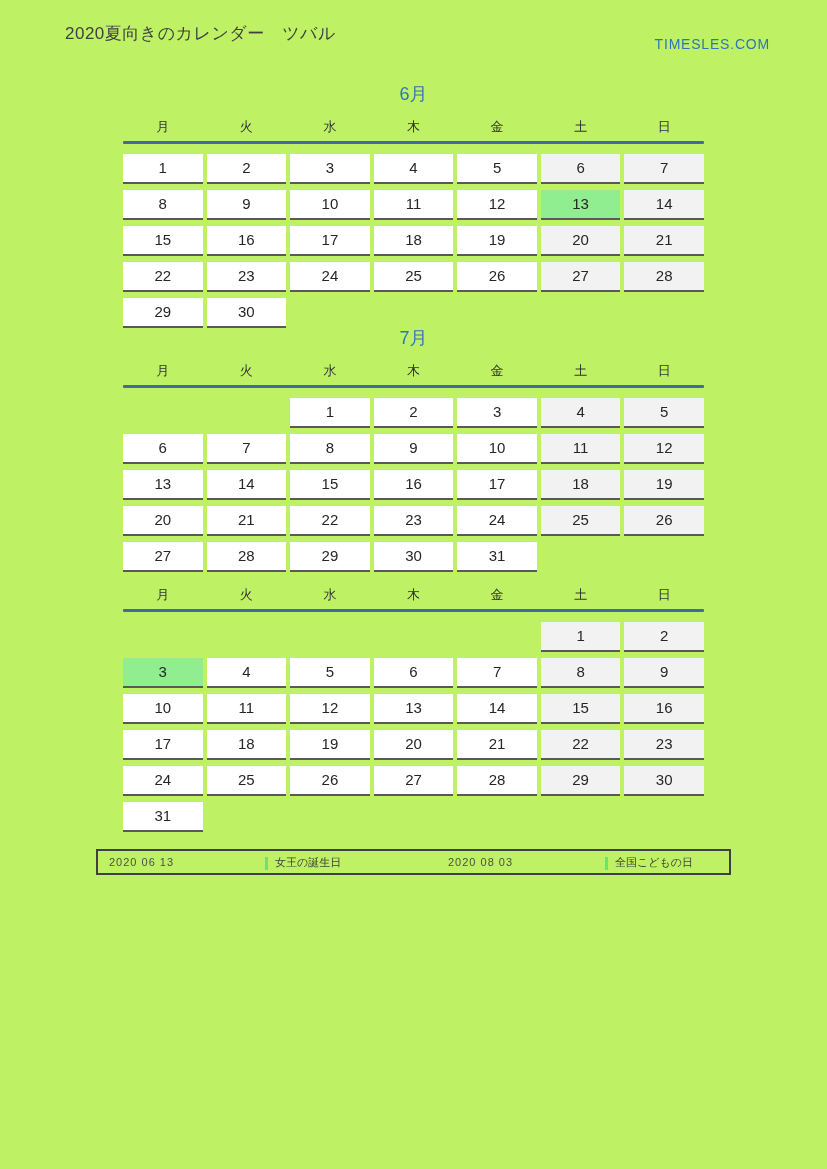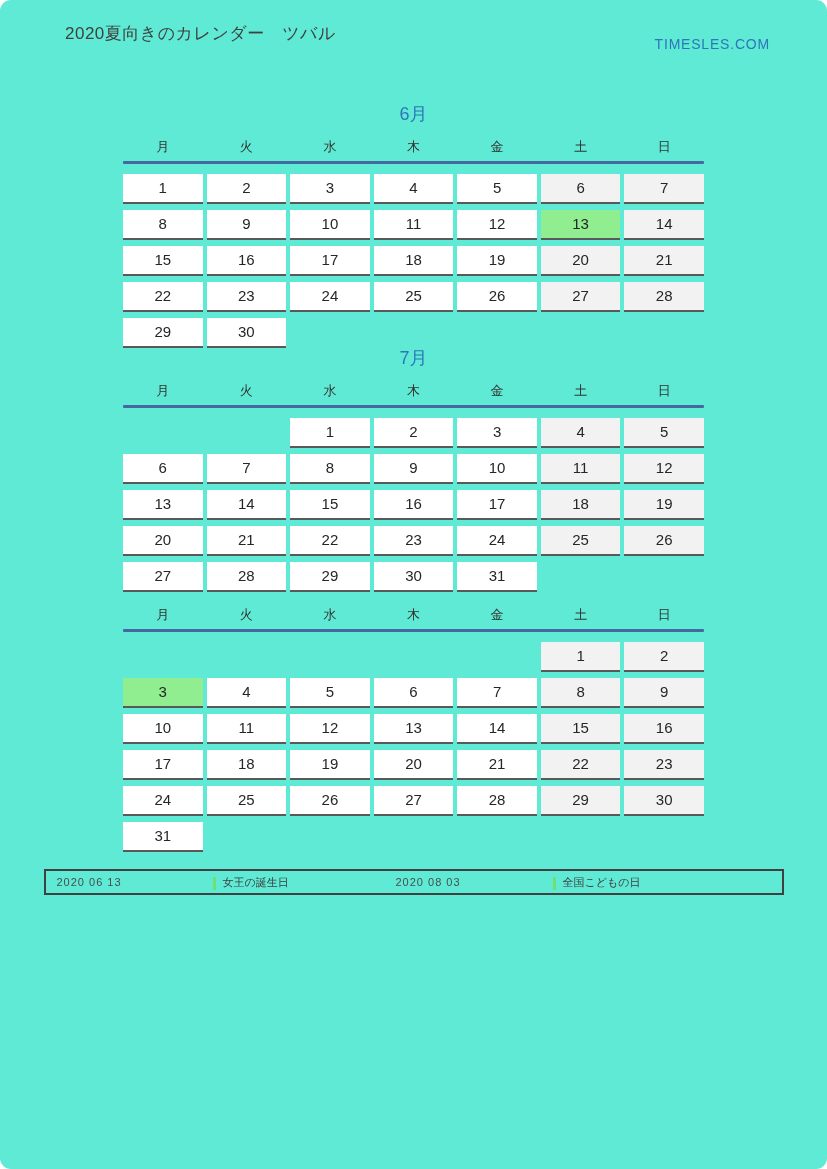--- a/index.html
+++ b/index.html
@@ -4,24 +4,23 @@
 <style>
   * { margin: 0; padding: 0; box-sizing: border-box; }
   html, body { background: #ffffff; }
   body {
     font-family: "Liberation Sans", "DejaVu Sans", sans-serif;
     width: 827px;
   }
   .page {
     width: 827px;
     height: 1169px;
-    background: #5eead4;
+    background: #bef264;
     overflow: hidden;
     position: relative;
-    border-radius: 11px;
   }
   .page-header {
     display: flex;
     justify-content: space-between;
     align-items: flex-start;
     padding: 22px 57px 0 65px;
   }
   .page-title {
     font-size: 17px;
     color: var(--title-gray, #404040);
@@ -30,21 +29,21 @@
   }
   .brand-link {
     font-size: 14px;
     color: var(--accent-blue, #2e76b8);
     text-decoration: none;
     letter-spacing: 0.8px;
     margin-top: 14px;
   }
   .months-wrap { width: 581px; margin: 0 auto; }
   .month { }
-  .month:first-child { margin-top: 52px; }
+  .month:first-child { margin-top: 32px; }
   .month-title {
     text-align: center;
     color: var(--accent-blue, #2e76b8);
     font-size: 18px;
     line-height: 20px;
     font-weight: 400;
   }
   .weekday-row {
     display: grid;
     grid-template-columns: repeat(7, 1fr);
@@ -78,21 +77,21 @@
     color: #262626;
     line-height: 27px;
     height: 30px;
     border-bottom: 2px solid var(--underline, #595959);
     background: #ffffff;
   }
   .day-cell.weekend { background: var(--weekend-bg, #f2f2f2); }
   .day-cell.highlight { background: var(--highlight-green, #90ee90); }
   .day-cell.empty { border-bottom: none; background: transparent; }
   .legend-box {
-    width: 740px;
+    width: 635px;
     margin: 17px auto 0;
     border: 2px solid var(--legend-border, #404040);
     height: 26px;
     display: grid;
     grid-template-columns: 167px 172px 168px auto;
     align-items: center;
     font-size: 11px;
     color: #404040;
   }
   .legend-date { padding-left: 11px; letter-spacing: 1px; color: #4d4d4d; }

